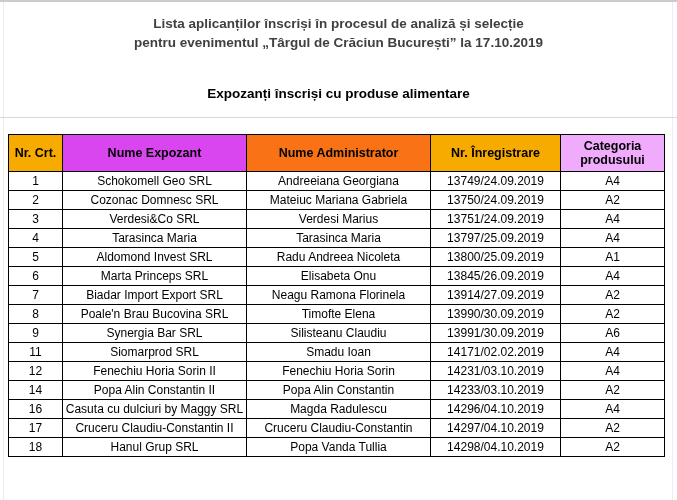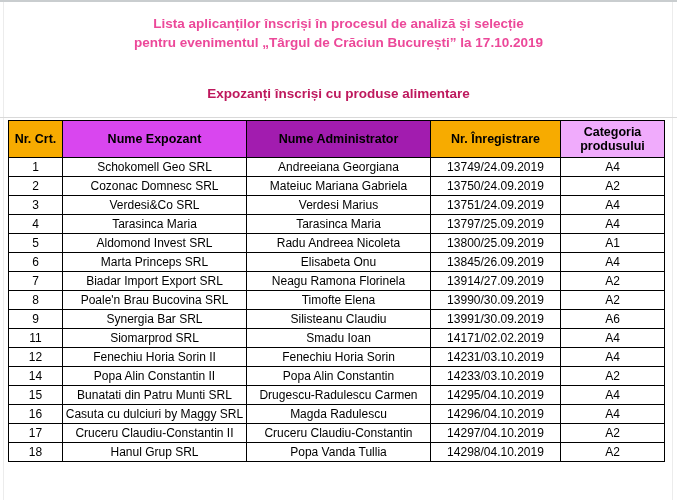--- a/index.html
+++ b/index.html
@@ -16,33 +16,33 @@
   .edge-left   { position: absolute; top: 2px; left: 3px; width: 1px; bottom: 0; background: #ececec; }
   .edge-right  { position: absolute; top: 2px; right: 4px; width: 1px; bottom: 0; background: #ececec; }
   .rule-above-table { position: absolute; top: 117px; left: 0; right: 0; height: 1px; background: #d9d9d9; }
 
   .doc-title {
     margin-top: 14px;
     text-align: center;
     font-weight: bold;
     font-size: 13.5px;
     line-height: 19px;
-    color: #ec4899;
+    color: #404040;
   }
   .doc-subtitle {
     margin-top: 34px;
     text-align: center;
     font-weight: bold;
     font-size: 13.5px;
-    color: #be185d;
+    color: #000000;
   }
 
   table.main {
     position: absolute;
-    top: 120px; left: 8px;
+    top: 134px; left: 8px;
     width: 656px;
     border-collapse: collapse;
     table-layout: fixed;
   }
   table.main th, table.main td {
     border: 1px solid #000;
     text-align: center;
     vertical-align: middle;
     font-size: 12px;
     line-height: 14px;
@@ -79,21 +79,21 @@
       <col style="width:54px">
       <col style="width:184px">
       <col style="width:184px">
       <col style="width:130px">
       <col style="width:104px">
     </colgroup>
     <thead>
       <tr>
           <th style="background: rgb(247, 171, 0);">Nr. Crt.</th>
           <th style="background: #d946ef;">Nume Expozant</th>
-          <th style="background: #a21caf; margin-top: 17px;">Nume Administrator</th>
+          <th style="background: #f97316; margin-top: 17px;">Nume Administrator</th>
           <th style="background: rgb(247, 171, 0);">Nr. Înregistrare</th>
           <th style="background: #f0abfc;">Categoria produsului</th>
         </tr>
     </thead>
     <tbody>
         <tr>
           <td>1</td>
           <td>Schokomell Geo SRL</td>
           <td>Andreeiana Georgiana</td>
           <td>13749/24.09.2019</td>
@@ -170,27 +170,20 @@
           <td>A4</td>
         </tr>
         <tr>
           <td>14</td>
           <td>Popa Alin Constantin II</td>
           <td>Popa Alin Constantin</td>
           <td>14233/03.10.2019</td>
           <td>A2</td>
         </tr>
         <tr>
-          <td>15</td>
-          <td>Bunatati din Patru Munti SRL</td>
-          <td>Drugescu-Radulescu Carmen</td>
-          <td>14295/04.10.2019</td>
-          <td>A4</td>
-        </tr>
-        <tr>
           <td>16</td>
           <td>Casuta cu dulciuri by Maggy SRL</td>
           <td>Magda Radulescu</td>
           <td>14296/04.10.2019</td>
           <td>A4</td>
         </tr>
         <tr>
           <td>17</td>
           <td>Cruceru Claudiu-Constantin II</td>
           <td>Cruceru Claudiu-Constantin</td>

